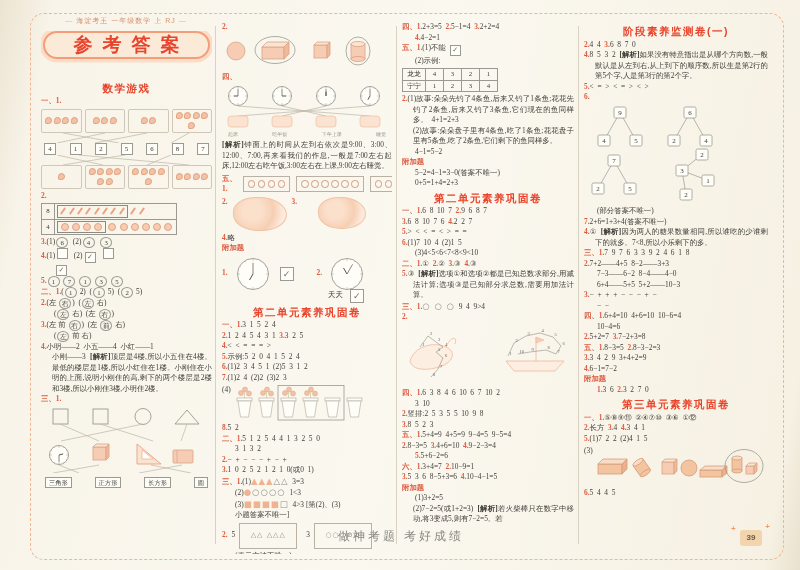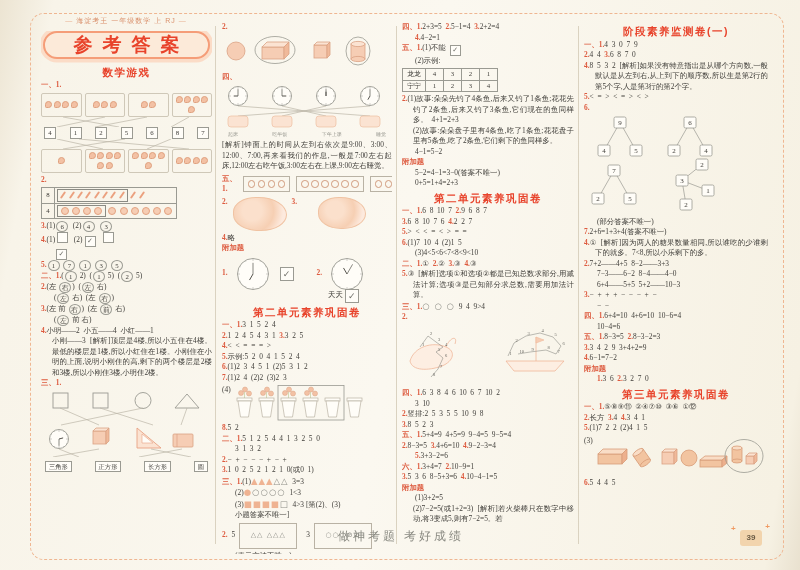--- a/index.html
+++ b/index.html
@@ -18,32 +18,32 @@
   #col2{left:222px;top:22px;width:170px}
   #col3{left:402px;top:22px;width:172px}
   #col4{left:584px;top:22px;width:184px}
   .col span{white-space:pre-wrap}
   .ln{min-height:10.5px}
   .ind{padding-left:13px}
   .pg{padding-left:11px;text-indent:-11px;text-align:justify}
   .pg.i1{padding-left:11px;text-indent:0}
   .pg.i2{padding-left:0;text-indent:0}
   .mk{color:#dd5a3e;font-weight:bold}
-  .bd{color:#3a3833;font-weight:normal}
+  .bd{color:#3a3833;font-weight:bold}
   .tx{}
   .ci{display:inline-block;min-width:8px;height:9px;line-height:9px;border:1px solid #9a9a92;
       border-radius:50%;text-align:center;padding:0 1px;margin:0 1px;font-size:6.8px;vertical-align:-1px;white-space:nowrap!important}
   .chk,.bx{display:inline-block;width:9px;height:9px;line-height:9px;border:1px solid #9a9a92;
       text-align:center;font-size:7px;color:#6f6f68;margin:0 2px;vertical-align:-1.5px;background:#fffdf8}
   .chk.big{width:12px;height:12px;line-height:12px;font-size:9px}
   .pe{color:#efb392;letter-spacing:1px;font-size:8.5px;font-family:"DejaVu Sans",sans-serif}
   .gy{color:#8f8f88;letter-spacing:1px;font-size:8.5px;font-family:"DejaVu Sans",sans-serif}
   .sec-h{color:#e8432b;font-weight:bold;font-size:10.5px;text-align:center;letter-spacing:1.5px;
          margin:4px 0 3px;font-family:"Liberation Sans",sans-serif}
-  .capwrap{padding:0 2px;margin:0 0 8px}
+  .capwrap{padding:0 2px;margin:0 0 24px}
   .cap{border:2px solid #f59d78;border-radius:22px;background:#fcead9;box-shadow:0 0 0 3.5px #fbdcc7;
        text-align:center;padding:7px 0 6px;font-size:19px;font-weight:bold;color:#e8432b;
        letter-spacing:10px;font-family:"Liberation Sans",sans-serif;text-indent:10px}
   .fig{margin:2px 0}
   .mln{display:block;margin:0 2px}
   .prow{display:flex;gap:3px}
   .pbox{flex:1;height:20px;border:1px solid #cfc8b8;border-radius:2px;display:flex;flex-wrap:wrap;
         align-items:center;justify-content:center;gap:1.5px;padding:1px}
   .pdot{width:5px;height:5px;background:#f3c1a4;border:0.5px solid #dfa07e;border-radius:50% 50% 50% 20%}
   .nrow{display:flex;justify-content:space-between;padding:0 3px}
@@ -65,21 +65,21 @@
   .cbrow{display:flex;align-items:center;gap:6px;margin:2px 0}
   .cbox{display:inline-flex;gap:2.5px;align-items:center;border:1px solid #b9b2a4;height:14px;padding:0 4px}
   .cdot{width:5.5px;height:5.5px;border:0.7px solid #d09a7c;border-radius:50%}
   .skrow{display:flex;align-items:flex-start;gap:5px;margin:2px 0}
   .blob{display:inline-block;border-radius:45% 55% 50% 50%;
         background:radial-gradient(circle at 35% 40%,#fbe0cc 25%,#f6cfb3 55%,#fdeade 80%);
         border:0.5px solid #f0c3a3}
   .b1{width:52px;height:32px}
   .b2{width:46px;height:30px;margin-left:16px}
   .bcrow{display:flex;align-items:center;gap:7px}
-  .bcrow2{display:flex;margin-left:106px;margin-top:-3px;align-items:center}
+  .bcrow2{display:flex;gap:5px;margin-left:106px;margin-top:-3px;align-items:center}
   .fprow,.srrow{display:flex;gap:3px;align-items:flex-start}
   .cntrow{display:flex;align-items:center;gap:4px;margin:2px 0}
   .sqbox{display:inline-flex;width:56px;height:24px;border:1px solid #b9b2a4;align-items:center;
          justify-content:center;font-size:7px;margin-right:5px}
   .footer{position:absolute;left:338px;top:528px;width:220px;font-size:12px;color:#8a8a82;
           letter-spacing:3px}
   .pagebox{position:absolute;left:740px;top:530px;width:22px;height:16px;background:#f2d4ad;
            border-radius:3px;text-align:center;font-size:8px;font-weight:bold;color:#6b5b45;
            line-height:16px;font-family:"Liberation Sans",sans-serif}
   .sp{position:absolute;color:#f09a62;font-size:8px;font-style:normal;line-height:8px}
@@ -479,30 +479,29 @@
         <text x="145.5" y="23.5" font-size="4.5" fill="#66655f">8</text>
         <text x="129.5" y="25.5" font-size="4.5" fill="#66655f">9</text>
         <text x="117.5" y="27.5" font-size="4.5" fill="#66655f">10</text>
       </svg></div>
     <div class="ln"><span class="mk">四、1.</span><span class="tx">6  3  8  4  6  10  6  7  10  2</span></div>
     <div class="ln ind"><span class="tx">3  10</span></div>
     <div class="ln"><span class="mk">2.</span><span class="tx">竖排:2  5  3  5  5  10  9  8</span></div>
     <div class="ln"><span class="mk">3.</span><span class="tx">8  5  2  3</span></div>
     <div class="ln"><span class="mk">五、1.</span><span class="tx">5+4=9  4+5=9  9−4=5  9−5=4</span></div>
     <div class="ln"><span class="mk">2.</span><span class="tx">8−3=5  </span><span class="mk">3.</span><span class="tx">4+6=10  </span><span class="mk">4.</span><span class="tx">9−2−3=4</span></div>
-    <div class="ln ind"><span class="mk">5.</span><span class="tx">3+3−2=6</span></div>
+    <div class="ln ind"><span class="mk">5.</span><span class="tx">5+6−2=6</span></div>
     <div class="ln"><span class="mk">六、1.</span><span class="tx">3+4=7  </span><span class="mk">2.</span><span class="tx">10−9=1</span></div>
     <div class="ln"><span class="mk">3.</span><span class="tx">5  3  6  8−5+3=6  </span><span class="mk">4.</span><span class="tx">10−4−1=5</span></div>
     <div class="ln"><span class="mk">附加题</span></div>
     <div class="ln ind"><span class="tx">(1)3+2=5</span></div>
     <div class="pg i1"><span class="tx">(2)7−2=5(或1+2=3)  </span><span class="bd">[解析]</span><span class="tx">若火柴棒只在数字中移动,将3变成5,则有7−2=5。若</span></div>
   </div>
 <div class="col" id="col4">
     <div class="sec-h">阶段素养监测卷(一)</div>
-    <div class="ln"><span class="mk">一、1.</span><span class="tx">4  3  0  7  9</span></div>
     <div class="ln"><span class="mk">2.</span><span class="tx">4  4  </span><span class="mk">3.</span><span class="tx">6  8  7  0</span></div>
     <div class="pg"><span class="mk">4.</span><span class="tx">8  5  3  2  </span><span class="bd">[解析]</span><span class="tx">如果没有特意指出是从哪个方向数,一般默认是从左到右,从上到下的顺序数,所以生是第2行的第5个字,人是第3行的第2个字。</span></div>
     <div class="ln"><span class="mk">5.</span><span class="tx">&lt;  =  &gt;  &lt;  =  &gt;  &lt;  &gt;</span></div>
     <div class="ln"><span class="mk">6.</span></div>
     <div class="fig"><svg width="178" height="96">
         <line x1="36" y1="7.5" x2="20" y2="35.5" stroke="#9a9a92" stroke-width="0.7"></line>
         <line x1="36" y1="7.5" x2="52" y2="35.5" stroke="#9a9a92" stroke-width="0.7"></line>
         <line x1="106" y1="7.5" x2="90" y2="35.5" stroke="#9a9a92" stroke-width="0.7"></line>
         <line x1="106" y1="7.5" x2="122" y2="35.5" stroke="#9a9a92" stroke-width="0.7"></line>
         <line x1="30" y1="55.5" x2="14" y2="83.5" stroke="#9a9a92" stroke-width="0.7"></line>
@@ -533,27 +532,29 @@
         <rect x="92" y="60" width="12" height="11" rx="1.5" fill="#fffdf8" stroke="#9a9a92" stroke-width="0.8"></rect>
         <text x="98" y="68.2" font-size="7" fill="#44423d" text-anchor="middle">3</text>
         <rect x="118" y="70" width="12" height="11" rx="1.5" fill="#fffdf8" stroke="#9a9a92" stroke-width="0.8"></rect>
         <text x="124" y="78.2" font-size="7" fill="#44423d" text-anchor="middle">1</text>
         <rect x="96" y="84" width="12" height="11" rx="1.5" fill="#fffdf8" stroke="#9a9a92" stroke-width="0.8"></rect>
         <text x="102" y="92.2" font-size="7" fill="#44423d" text-anchor="middle">2</text>
       </svg></div>
     <div class="ln ind"><span class="tx">(部分答案不唯一)</span></div>
     <div class="ln"><span class="mk">7.</span><span class="tx">2+6=1+3+4(答案不唯一)</span></div>
     <div class="pg"><span class="mk">4.</span><span class="tx">①  </span><span class="bd">[解析]</span><span class="tx">因为两人的糖果数量相同,所以谁吃的少谁剩下的就多。7&lt;8,所以小乐剩下的多。</span></div>
+    <div class="ln"><span class="mk">三、1.</span><span class="tx">7  9  7  6  3  3  9  2  4  6  1  8</span></div>
     <div class="ln"><span class="mk">2.</span><span class="tx">7+2——4+5  8−2——3+3</span></div>
     <div class="ln ind"><span class="tx">7−3——6−2  8−4——4−0</span></div>
     <div class="ln ind"><span class="tx">6+4——5+5  5+2——10−3</span></div>
     <div class="ln"><span class="mk">3.</span><span class="tx">−  +  +  +  −  −  −  +  −</span></div>
     <div class="ln ind"><span class="tx">−  −</span></div>
     <div class="ln"><span class="mk">四、1.</span><span class="tx">6+4=10  4+6=10  10−6=4</span></div>
     <div class="ln ind"><span class="tx">10−4=6</span></div>
+    <div class="ln"><span class="mk">2.</span><span class="tx">5+2=7  </span><span class="mk">3.</span><span class="tx">7−2+3=8</span></div>
     <div class="ln"><span class="mk">五、1.</span><span class="tx">8−3=5  </span><span class="mk">2.</span><span class="tx">8−3−2=3</span></div>
     <div class="ln"><span class="mk">3.</span><span class="tx">3  4  2  9  3+4+2=9</span></div>
     <div class="ln"><span class="mk">4.</span><span class="tx">6−1=7−2</span></div>
     <div class="ln"><span class="mk">附加题</span></div>
     <div class="ln ind"><span class="mk">1.</span><span class="tx">3  6  </span><span class="mk">2.</span><span class="tx">3  2  7  0</span></div>
     <div class="sec-h">第三单元素养巩固卷</div>
     <div class="ln"><span class="mk">一、1.</span><span class="tx">⑤⑧⑨⑪  ②④⑦⑩  ③⑥  ①⑫</span></div>
     <div class="ln"><span class="mk">2.</span><span class="tx">长方  </span><span class="mk">3.</span><span class="tx">4  </span><span class="mk">4.</span><span class="tx">3  4  1</span></div>
     <div class="ln"><span class="mk">5.</span><span class="tx">(1)7  2  2  (2)4  1  5</span></div>
     <div class="srrow fig">

